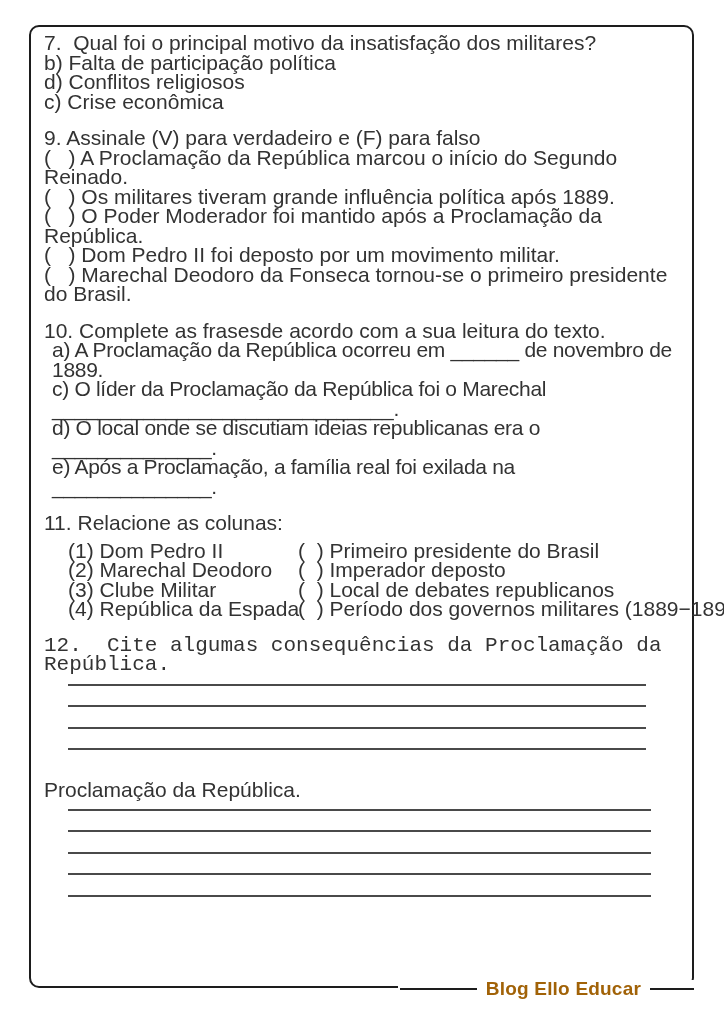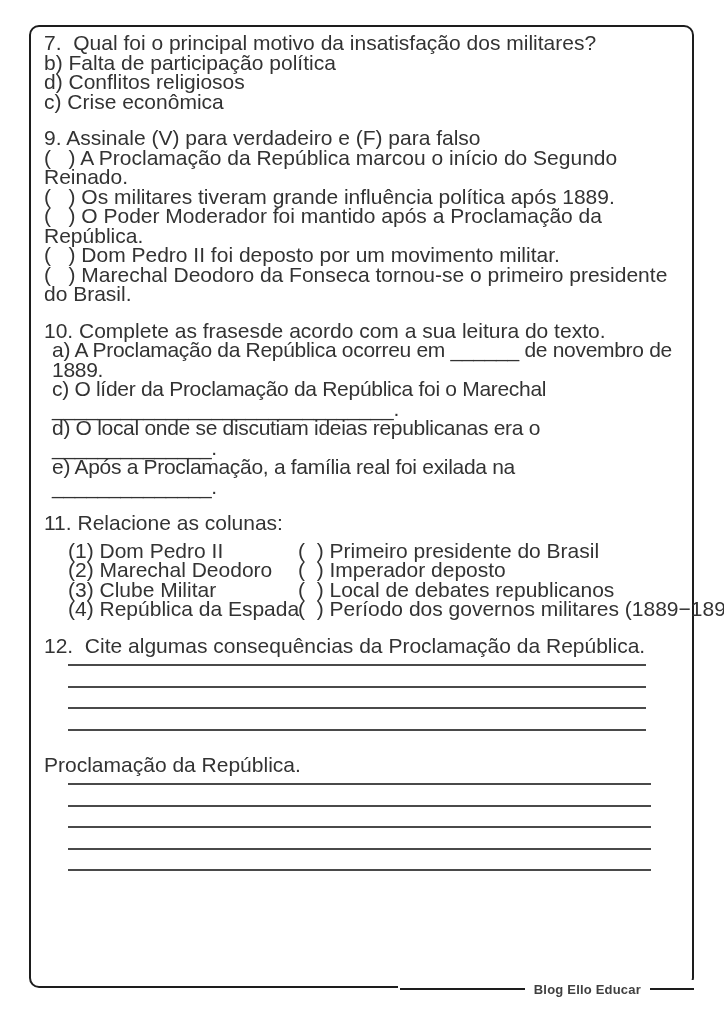--- a/index.html
+++ b/index.html
@@ -82,22 +82,22 @@
     height: 2px;
     background: #1d1d1d;
   }
   #footer-brand .seg-right {
     width: 44px;
     height: 2px;
     background: #1d1d1d;
   }
   #footer-brand .brand-text {
     font-weight: bold;
-    font-size: 13px;
-    color: #404040;
+    font-size: 19px;
+    color: #a16207;
     letter-spacing: 0.2px;
     white-space: nowrap;
   }
   
   #footer-mask {
     position: absolute;
     left: 398px;
     top: 980px;
     width: 298px;
     height: 14px;
@@ -142,21 +142,21 @@
       <div>(  ) Primeiro presidente do Brasil</div>
       <div>(2) Marechal Deodoro</div>
       <div>(  ) Imperador deposto</div>
       <div>(3) Clube Militar</div>
       <div>(  ) Local de debates republicanos</div>
       <div>(4) República da Espada</div>
       <div>(  ) Período dos governos militares (1889−1894)</div>
     </div>
   </div>
 
-  <div class="q-block" style="margin-bottom:24px;">
+  <div class="q-block" style="margin-bottom:30px;font-family:Liberation Mono, monospace;">
     <div class="q-line q-head">12.  Cite algumas consequências da Proclamação da República.</div>
     <div class="answer-lines" id="q12-lines">
       <div class="rule"></div>
       <div class="rule"></div>
       <div class="rule"></div>
       <div class="rule"></div>
     </div>
   </div>
 
   <div class="q-block">

